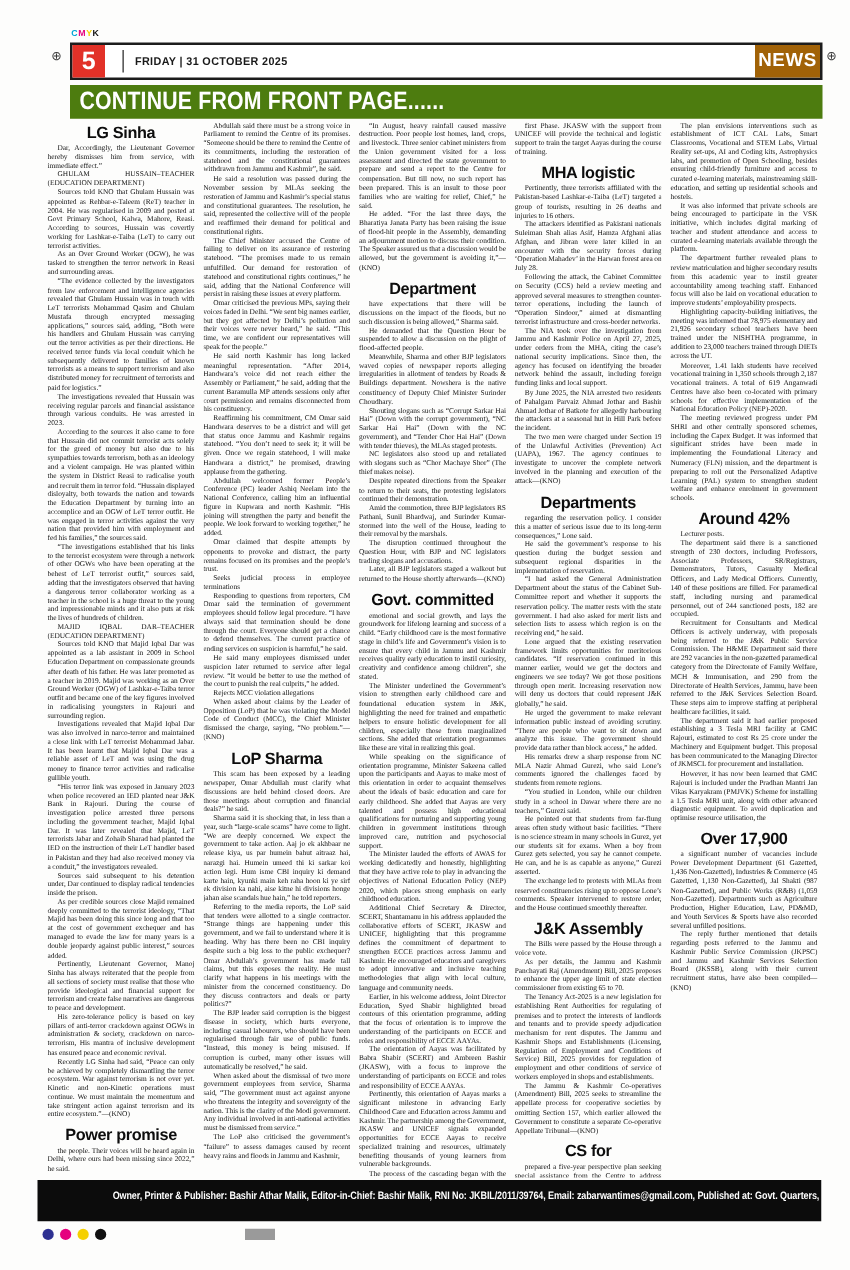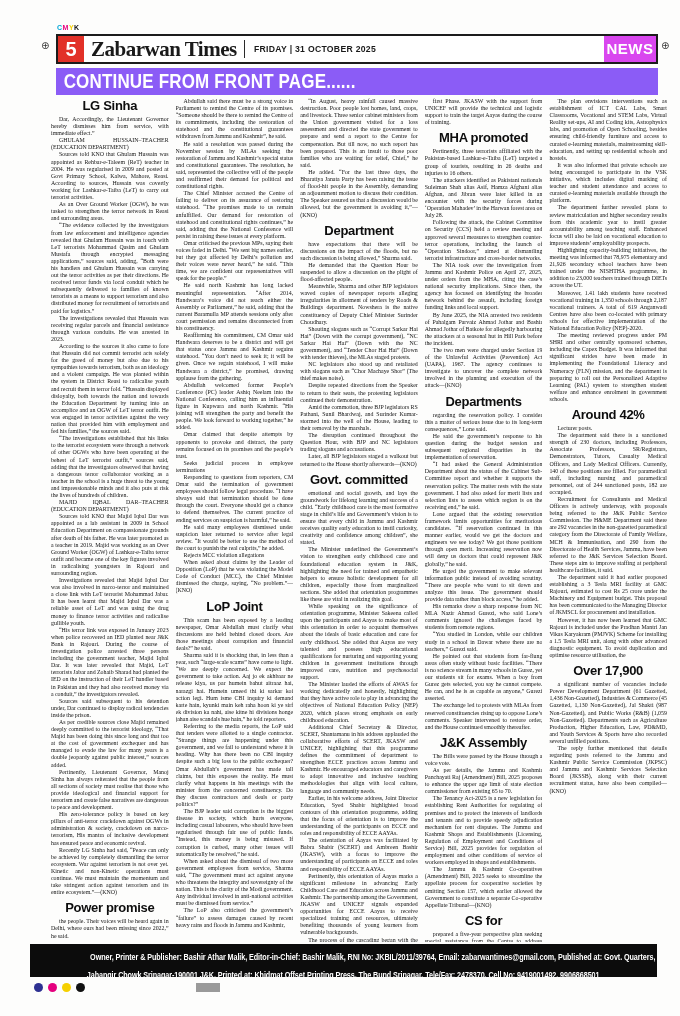--- a/index.html
+++ b/index.html
@@ -26,35 +26,35 @@
   .edition-box{
     width:26px;height:26px;background:#e23128;color:#fff;flex:0 0 auto;
     font:bold 20px/26px "Liberation Sans",sans-serif;text-align:center;margin-right:7px;
   }
   .masthead-title{
     font:bold 21px/26px "Liberation Serif",serif;letter-spacing:-.5px;white-space:nowrap;
   }
   .head-divider{width:1px;height:18px;background:#2a2a2a;margin:0 9px 0 7px;}
   .head-date{font:bold 9px "Liberation Sans",sans-serif;letter-spacing:.3px;white-space:nowrap;transform:scaleX(.96);transform-origin:left;}
   .news-tag{
-    margin-left:auto;flex:0 0 auto;width:52px;height:26px;background:#d946ef;color:#fff;
+    margin-left:auto;flex:0 0 auto;width:52px;height:26px;background:#a16207;color:#fff;
     font:bold 15px/26px "Liberation Sans",sans-serif;text-align:center;letter-spacing:.5px;
   }
   
   .banner{
-    position:absolute;left:56px;top:68px;width:602px;height:27px;background:#8b5cf6;
+    position:absolute;left:56px;top:68px;width:602px;height:27px;background:#4d7c0f;
     overflow:hidden;
   }
   .banner span{
     display:inline-block;color:#fff;font:bold 20px/27px "Liberation Sans",sans-serif;
     letter-spacing:.2px;transform:scaleX(.85);transform-origin:left;padding-left:9px;white-space:nowrap;
   }
   
   .columns{
-    position:absolute;left:51px;top:98px;width:616px;height:844px;
+    position:absolute;left:38px;top:98px;width:616px;height:844px;
     display:flex;gap:7px;overflow:hidden;
   }
   .col{flex:1 1 0;overflow:hidden;min-width:0;}
   .col p{
     margin:0;font-size:5.9px;line-height:7.1px;text-align:justify;text-indent:8px;
     word-spacing:-.2px;color:#141414;
   }
   .col h2{
     margin:5px 0 3px;text-align:center;
     font:bold 13px/14px "Liberation Sans",sans-serif;letter-spacing:-.3px;color:#0d0d0d;
@@ -73,21 +73,20 @@
 </style>
 </head>
 <body>
 
 <div class="cmyk-label"><span style="color: rgb(0, 166, 214);">C</span><span style="color: rgb(229, 0, 126);">M</span><span style="color: rgb(245, 208, 0);">Y</span><span style="color: rgb(17, 17, 17);">K</span></div>
 <div class="crosshair left">⊕</div>
 <div class="crosshair right">⊕</div>
 
 <header class="header">
   <div class="edition-box">5</div>
-  <div class="masthead-title">Zabarwan Times</div>
   <div class="head-divider"></div>
   <div class="head-date">FRIDAY | 31 OCTOBER 2025</div>
   <div class="news-tag">NEWS</div>
 </header>
 
 <div class="banner">
   <span>CONTINUE FROM FRONT PAGE......</span>
 </div>
 
 <main class="columns">
@@ -120,21 +119,21 @@
       <p>Omar criticised the previous MPs, saying their voices faded in Delhi. “We sent big names earlier, but they got affected by Delhi’s pollution and their voices were never heard,” he said. “This time, we are confident our representatives will speak for the people.”</p>
       <p>He said north Kashmir has long lacked meaningful representation. “After 2014, Handwara’s voice did not reach either the Assembly or Parliament,” he said, adding that the current Baramulla MP attends sessions only after court permission and remains disconnected from his constituency.</p>
       <p>Reaffirming his commitment, CM Omar said Handwara deserves to be a district and will get that status once Jammu and Kashmir regains statehood. “You don’t need to seek it; it will be given. Once we regain statehood, I will make Handwara a district,” he promised, drawing applause from the gathering.</p>
       <p>Abdullah welcomed former People’s Conference (PC) leader Ashiq Neelam into the National Conference, calling him an influential figure in Kupwara and north Kashmir. “His joining will strengthen the party and benefit the people. We look forward to working together,” he added.</p>
       <p>Omar claimed that despite attempts by opponents to provoke and distract, the party remains focused on its promises and the people’s trust.</p>
       <p>Seeks judicial process in employee terminations</p>
       <p>Responding to questions from reporters, CM Omar said the termination of government employees should follow legal procedure. “I have always said that termination should be done through the court. Everyone should get a chance to defend themselves. The current practice of ending services on suspicion is harmful,” he said.</p>
       <p>He said many employees dismissed under suspicion later returned to service after legal review. “It would be better to use the method of the court to punish the real culprits,” he added.</p>
       <p>Rejects MCC violation allegations</p>
       <p>When asked about claims by the Leader of Opposition (LoP) that he was violating the Model Code of Conduct (MCC), the Chief Minister dismissed the charge, saying, “No problem.”—(KNO)</p>
-      <h2>LoP Joint</h2>
+      <h2>LoP Sharma</h2>
       <p>This scam has been exposed by a leading newspaper, Omar Abdullah must clarify what discussions are held behind closed doors. Are those meetings about corruption and financial deals?” he said.</p>
       <p>Sharma said it is shocking that, in less than a year, such “large-scale scams” have come to light. “We are deeply concerned. We expect the government to take action. Aaj jo ek akhbaar ne release kiya, us par humein bahut aitraaz hai, narazgi hai. Humein umeed thi ki sarkar koi action legi. Hum isme CBI inquiry ki demand karte hain, kyunki main keh raha hoon ki ye sirf ek division ka nahi, aise kitne hi divisions honge jahan aise scandals hue hain,” he told reporters.</p>
       <p>Referring to the media reports, the LoP said that tenders were allotted to a single contractor. “Strange things are happening under this government, and we fail to understand where it is heading. Why has there been no CBI inquiry despite such a big loss to the public exchequer? Omar Abdullah’s government has made tall claims, but this exposes the reality. He must clarify what happens in his meetings with the minister from the concerned constituency. Do they discuss contractors and deals or party politics?”</p>
       <p>The BJP leader said corruption is the biggest disease in society, which hurts everyone, including casual labourers, who should have been regularised through fair use of public funds. “Instead, this money is being misused. If corruption is curbed, many other issues will automatically be resolved,” he said.</p>
       <p>When asked about the dismissal of two more government employees from service, Sharma said, “The government must act against anyone who threatens the integrity and sovereignty of the nation. This is the clarity of the Modi government. Any individual involved in anti-national activities must be dismissed from service.”</p>
       <p>The LoP also criticised the government’s “failure” to assess damages caused by recent heavy rains and floods in Jammu and Kashmir,</p>
     </div>
     <div class="col">
       <p>“In August, heavy rainfall caused massive destruction. Poor people lost homes, land, crops, and livestock. Three senior cabinet ministers from the Union government visited for a loss assessment and directed the state government to prepare and send a report to the Centre for compensation. But till now, no such report has been prepared. This is an insult to those poor families who are waiting for relief, Chief,” he said.</p>
       <p>He added. “For the last three days, the Bharatiya Janata Party has been raising the issue of flood-hit people in the Assembly, demanding an adjournment motion to discuss their condition. The Speaker assured us that a discussion would be allowed, but the government is avoiding it,”—(KNO)</p>
@@ -154,21 +153,21 @@
       <p>While speaking on the significance of orientation programme, Minister Sakeena called upon the participants and Aayas to make most of this orientation in order to acquaint themselves about the ideals of basic education and care for early childhood. She added that Aayas are very talented and possess high educational qualifications for nurturing and supporting young children in government institutions through improved care, nutrition and psychosocial support.</p>
       <p>The Minister lauded the efforts of AWAS for working dedicatedly and honestly, highlighting that they have active role to play in advancing the objectives of National Education Policy (NEP) 2020, which places strong emphasis on early childhood education.</p>
       <p>Additional Chief Secretary &amp; Director, SCERT, Shantamanu in his address applauded the collaborative efforts of SCERT, JKASW and UNICEF, highlighting that this programme defines the commitment of department to strengthen ECCE practices across Jammu and Kashmir. He encouraged educators and caregivers to adopt innovative and inclusive teaching methodologies that align with local culture, language and community needs.</p>
       <p>Earlier, in his welcome address, Joint Director Education, Syed Shabir highlighted broad contours of this orientation programme, adding that the focus of orientation is to improve the understanding of the participants on ECCE and roles and responsibility of ECCE AAYAs.</p>
       <p>The orientation of Aayas was facilitated by Babra Shabir (SCERT) and Ambreen Bashir (JKASW), with a focus to improve the understanding of participants on ECCE and roles and responsibility of ECCE AAYAs.</p>
       <p>Pertinently, this orientation of Aayas marks a significant milestone in advancing Early Childhood Care and Education across Jammu and Kashmir. The partnership among the Government, JKASW and UNICEF signals expanded opportunities for ECCE Aayas to receive specialized training and resources, ultimately benefiting thousands of young learners from vulnerable backgrounds.</p>
       <p>The process of the cascading began with the training of 65 Master Trainers across Kashmir division, who will train 3000 Aayas at DIET level across 10 districts commencing from 3rd November to 8th December 2025 in</p>
     </div>
     <div class="col">
       <p>first Phase. JKASW with the support from UNICEF will provide the technical and logistic support to train the target Aayas during the course of training.</p>
-      <h2>MHA promoted</h2>
+      <h2>MHA logistic</h2>
       <p>Pertinently, three terrorists affiliated with the Pakistan-based Lashkar-e-Taiba (LeT) targeted a group of tourists, resulting in 26 deaths and injuries to 16 others.</p>
       <p>The attackers identified as Pakistani nationals Suleiman Shah alias Asif, Hamza Afghani alias Afghan, and Jibran were later killed in an encounter with the security forces during ‘Operation Mahadev’ in the Harwan forest area on July 28.</p>
       <p>Following the attack, the Cabinet Committee on Security (CCS) held a review meeting and approved several measures to strengthen counter-terror operations, including the launch of “Operation Sindoor,” aimed at dismantling terrorist infrastructure and cross-border networks.</p>
       <p>The NIA took over the investigation from Jammu and Kashmir Police on April 27, 2025, under orders from the MHA, citing the case’s national security implications. Since then, the agency has focused on identifying the broader network behind the assault, including foreign funding links and local support.</p>
       <p>By June 2025, the NIA arrested two residents of Pahalgam Parvaiz Ahmad Jothar and Bashir Ahmad Jothar of Batkote for allegedly harbouring the attackers at a seasonal hut in Hill Park before the incident.</p>
       <p>The two men were charged under Section 19 of the Unlawful Activities (Prevention) Act (UAPA), 1967. The agency continues to investigate to uncover the complete network involved in the planning and execution of the attack—(KNO)</p>
       <h2>Departments</h2>
       <p>regarding the reservation policy. I consider this a matter of serious issue due to its long-term consequences,” Lone said.</p>
       <p>He said the government’s response to his question during the budget session and subsequent regional disparities in the implementation of reservation.</p>
       <p>“I had asked the General Administration Department about the status of the Cabinet Sub-Committee report and whether it supports the reservation policy. The matter rests with the state government. I had also asked for merit lists and selection lists to assess which region is on the receiving end,” he said.</p>
@@ -200,21 +199,20 @@
       <p>The department said it had earlier proposed establishing a 3 Tesla MRI facility at GMC Rajouri, estimated to cost Rs 25 crore under the Machinery and Equipment budget. This proposal has been communicated to the Managing Director of JKMSCL for procurement and installation.</p>
       <p>However, it has now been learned that GMC Rajouri is included under the Pradhan Mantri Jan Vikas Karyakram (PMJVK) Scheme for installing a 1.5 Tesla MRI unit, along with other advanced diagnostic equipment. To avoid duplication and optimise resource utilisation, the</p>
       <h2>Over 17,900</h2>
       <p>a significant number of vacancies include Power Development Department (61 Gazetted, 1,436 Non-Gazetted), Industries &amp; Commerce (45 Gazetted, 1,130 Non-Gazetted), Jal Shakti (987 Non-Gazetted), and Public Works (R&amp;B) (1,059 Non-Gazetted). Departments such as Agriculture Production, Higher Education, Law, PD&amp;MD, and Youth Services &amp; Sports have also recorded several unfilled positions.</p>
       <p>The reply further mentioned that details regarding posts referred to the Jammu and Kashmir Public Service Commission (JKPSC) and Jammu and Kashmir Services Selection Board (JKSSB), along with their current recruitment status, have also been compiled—(KNO)</p>
     </div>
   </main>
 
 <footer class="footer">
   <div><span>Owner, Printer &amp; Publisher: Bashir Athar Malik, Editor-in-Chief: Bashir Malik, RNI No: JKBIL/2011/39764, Email: zabarwantimes@gmail.com, Published at: Govt. Quarters, B-6, Budshah Flats</span></div>
-  <div><span>Jahangir Chowk Srinagar-190001 J&amp;K, Printed at: Khidmat Offset Printing Press, The Bund Srinagar, Tele/Fax: 2478370, Cell No: 9419001492, 9906868501</span></div>
 </footer>
 
 <div class="marks-row">
     <span class="dot" style="background: rgb(46, 49, 146);"></span>
     <span class="dot" style="background: rgb(229, 0, 126);"></span>
     <span class="dot" style="background: rgb(245, 208, 0);"></span>
     <span class="dot" style="background: rgb(17, 17, 17);"></span>
     <span class="graybar" style="background: rgb(154, 154, 154);"></span>
   </div>
 

